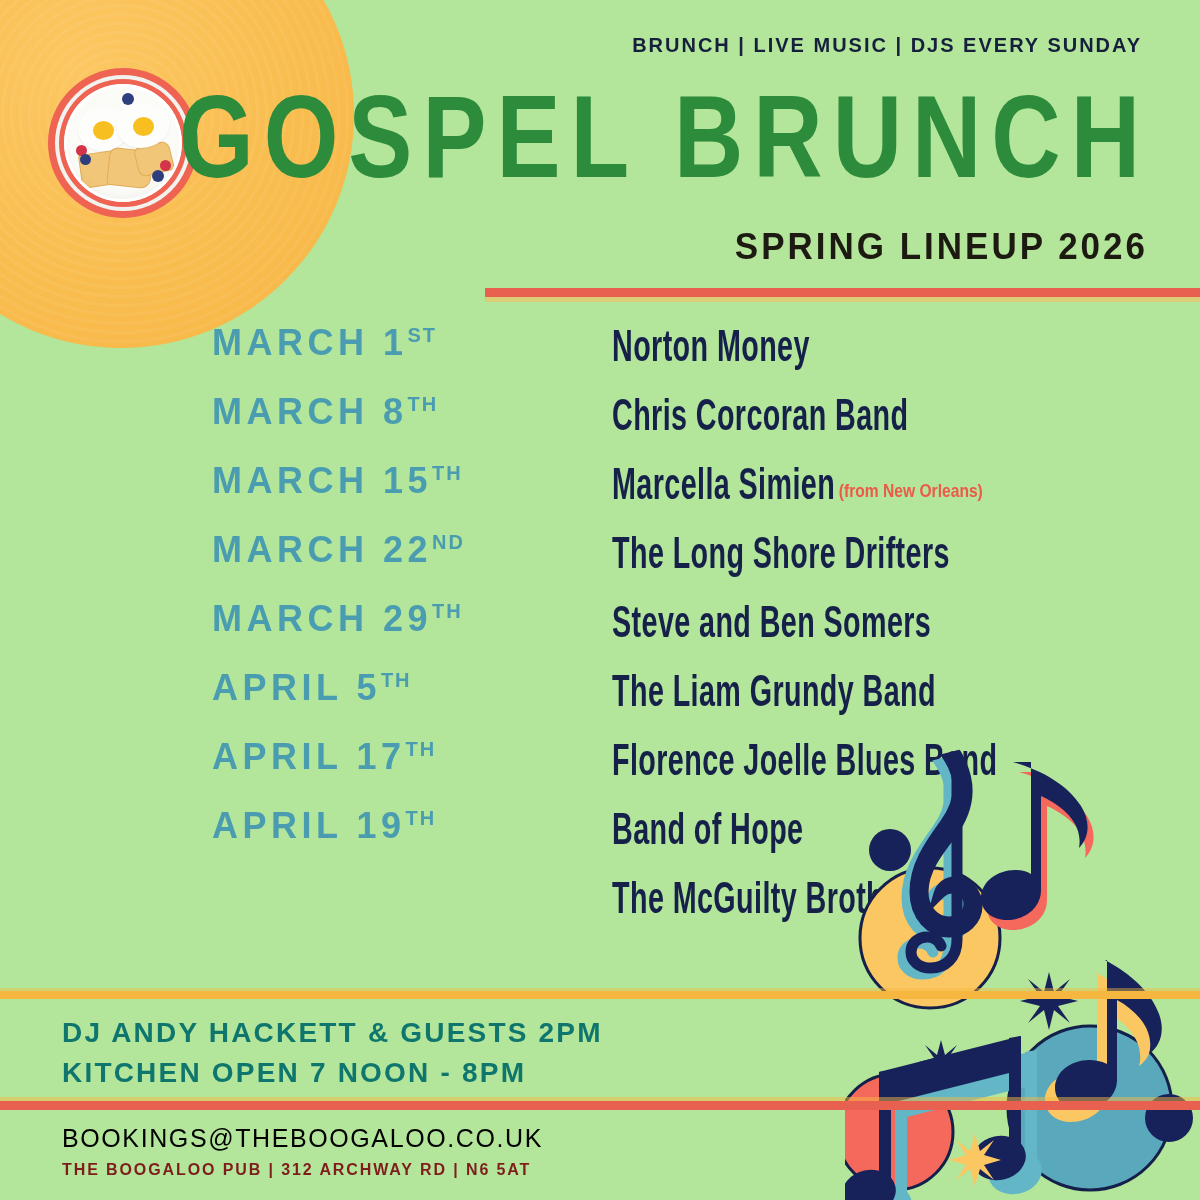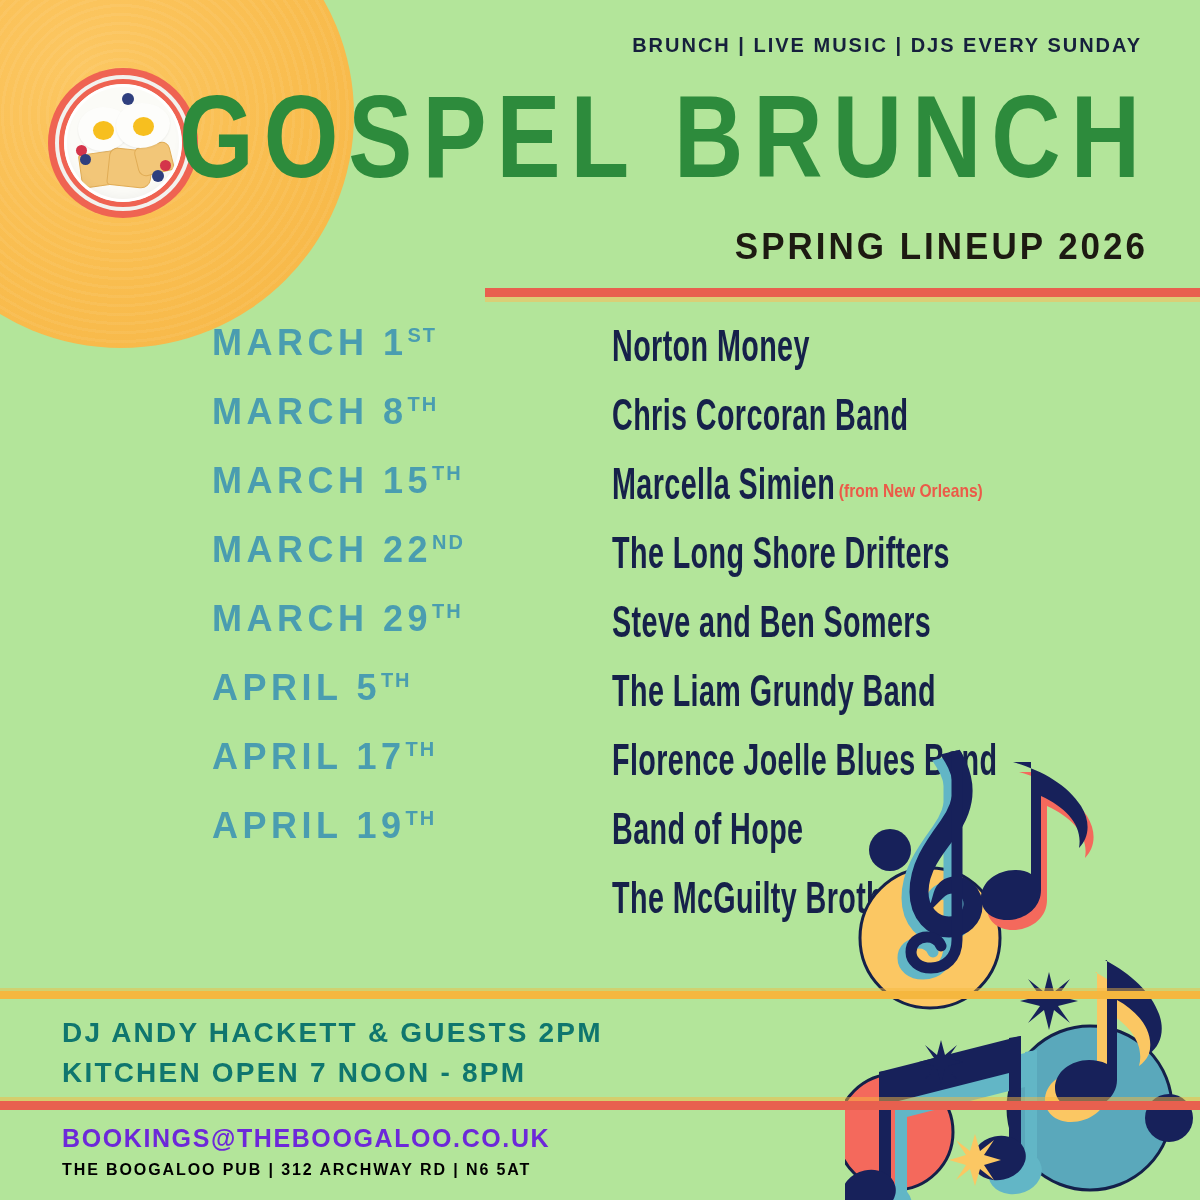--- a/index.html
+++ b/index.html
@@ -159,27 +159,27 @@
   .rule-red-bot {
     position:absolute; left:0; top:1101px; width:100%; height:9px;
     background:#e8604f;
   }
   .rule-red-bot::before{
     content:""; position:absolute; left:0; right:0; top:-4px; height:4px;
     background:rgba(245,183,63,0.5);
   }
   .email {
     position:absolute; left:62px; top:1124px;
-    font-size:25px; font-weight:bold; letter-spacing:1.6px;
-    color:#6d28d9; white-space:nowrap;
+    font-size:25px; font-weight:normal; letter-spacing:1.6px;
+    color:#000000; white-space:nowrap;
   }
   .address {
     position:absolute; left:62px; top:1161px;
     font-size:16px; font-weight:bold; letter-spacing:1.9px;
-    color:#000000; white-space:nowrap;
+    color:#7f1d1d; white-space:nowrap;
   }
 
   
   .music { position:absolute; left:845px; top:740px; width:360px; height:462px; }
   .music svg { display:block; }
 </style>
 </head>
 <body>
 
 <div class="poster">

